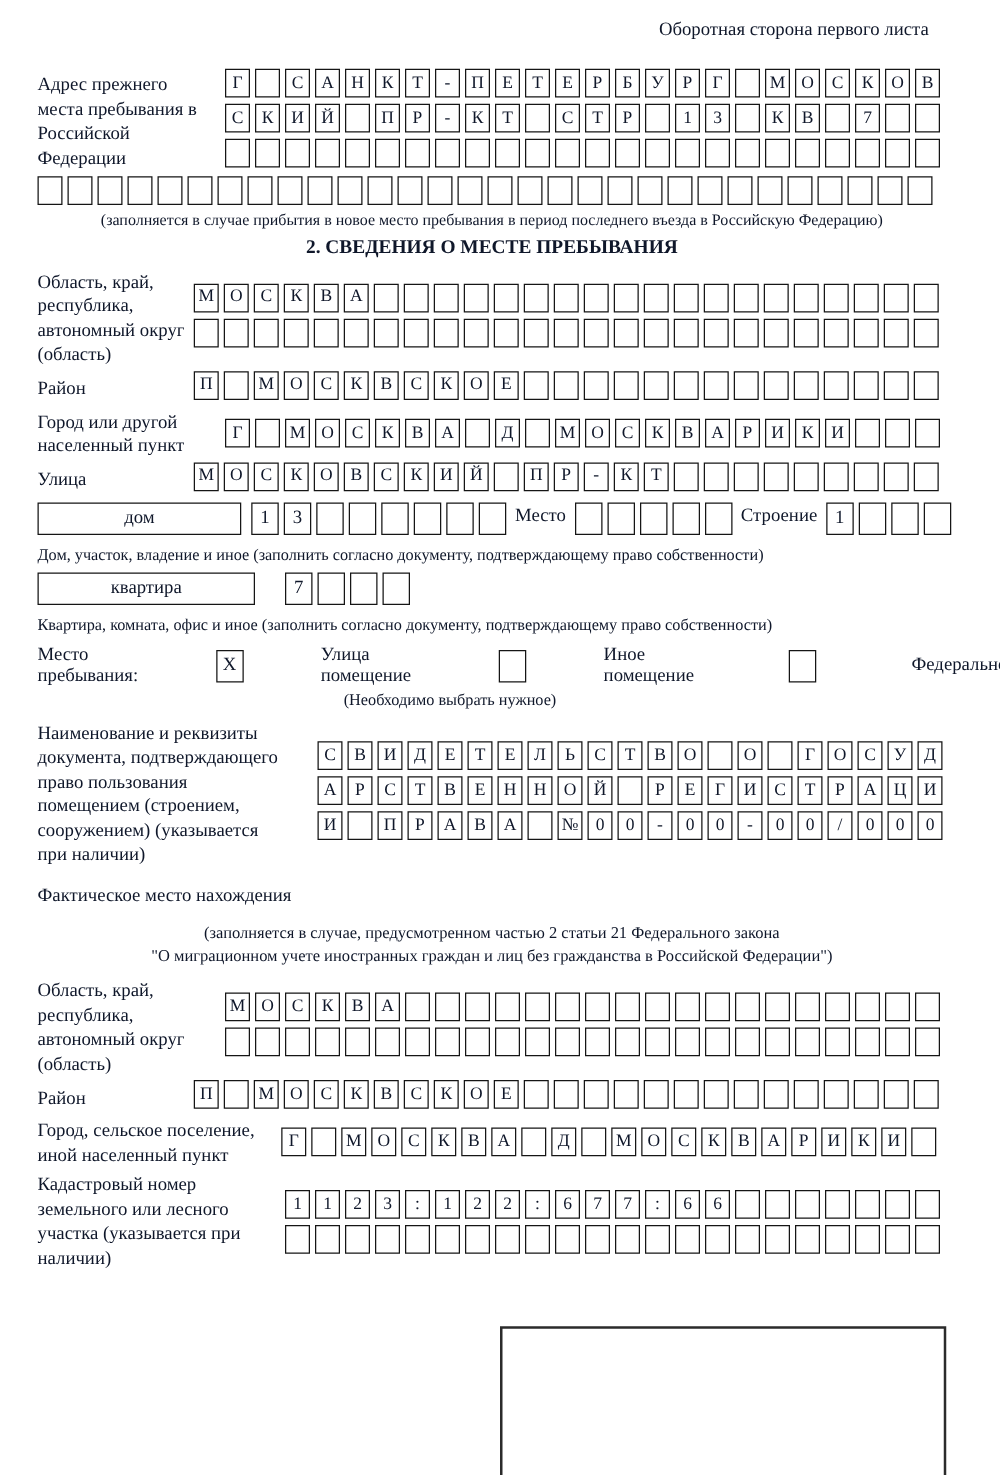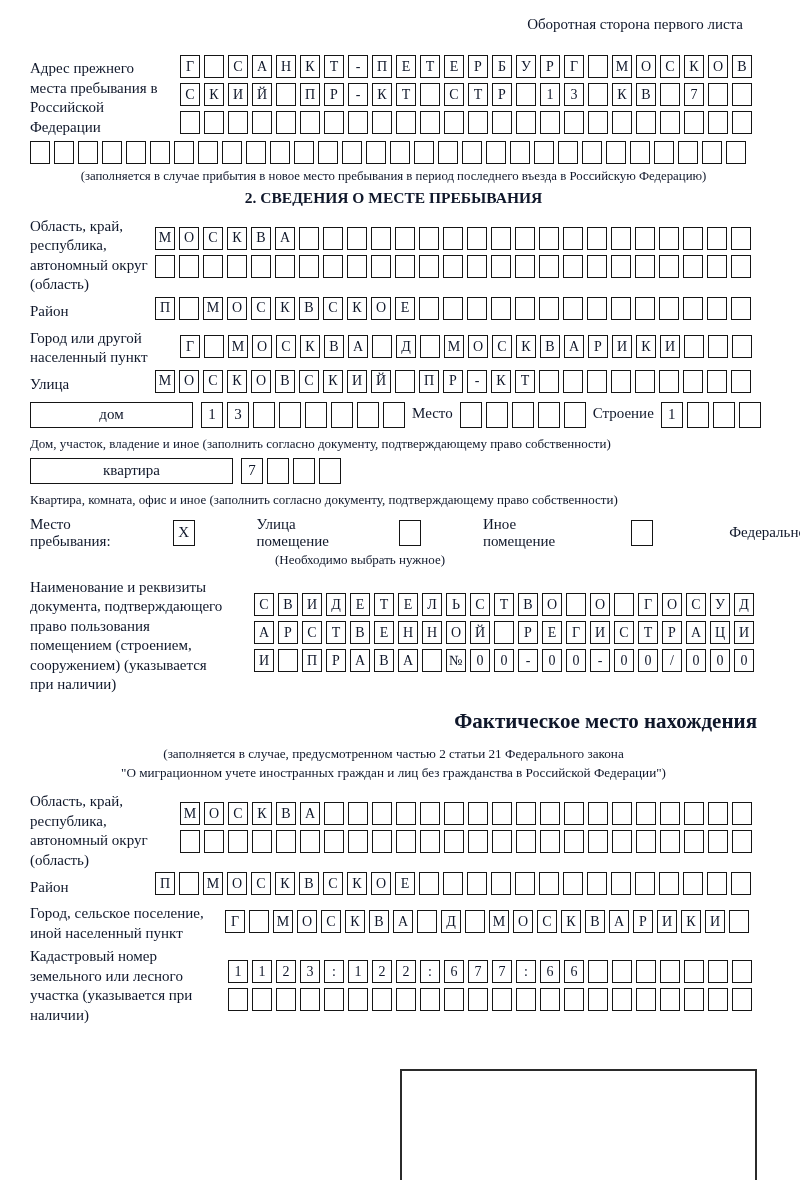--- a/index.html
+++ b/index.html
@@ -15,21 +15,21 @@
   .cellrow{display:flex;margin-bottom:5px;}
   .cell{
     flex:none;box-sizing:border-box;width:20px;height:23px;margin-right:4px;
     border:1.6px solid #151515;display:flex;align-items:center;justify-content:center;
     font-size:14px;line-height:1;
   }
   .bigcells .cell{width:22px;height:26px;font-size:15px;}
   .note{font-size:12.8px;line-height:1.25;}
   .center{text-align:center;}
   .sec-title{text-align:center;font-weight:bold;font-size:15.5px;margin:4px 0 8px;}
-  .sub-title{text-align:right;font-weight:bold;font-size:21px;margin:14px 0 10px;}
+  .sub-title{text-align:left;font-weight:normal;font-size:15px;margin:14px 0 10px;}
   .wbox{
     box-sizing:border-box;flex:none;border:1.6px solid #151515;height:26px;
     display:flex;align-items:center;justify-content:center;font-size:15px;
   }
   .hrow{display:flex;align-items:flex-start;margin:4px 0 3px;}
   .inline-label{flex:none;font-size:15px;padding:3px 7px 0 3px;}
   .smallnote{font-size:13px;margin:1px 0 6px;}
   .chkrow{display:flex;align-items:center;font-size:15px;margin:8px 0 2px;gap:48px;}
   .chkrow .opt-label{margin-right:14px;}
   .chkrow .cellrow{margin:0 10px 0 0;}
@@ -346,21 +346,21 @@
     <div class="cellrow bigcells">
         <span class="cell">1</span>
         <span class="cell"></span>
         <span class="cell"></span>
         <span class="cell"></span>
       </div>
   </div>
   <div class="smallnote">Дом, участок, владение и иное (заполнить согласно документу, подтверждающему право собственности)</div>
 
   <div class="hrow">
-    <div class="wbox" style="width:203px;margin-right:8px;">квартира</div>
+    <div class="wbox" style="width:174px;margin-right:24px;">квартира</div>
     <div class="cellrow bigcells">
         <span class="cell">7</span>
         <span class="cell"></span>
         <span class="cell"></span>
         <span class="cell"></span>
       </div>
   </div>
   <div class="smallnote">Квартира, комната, офис и иное (заполнить согласно документу, подтверждающему право собственности)</div>
 
   <div class="chkrow">

